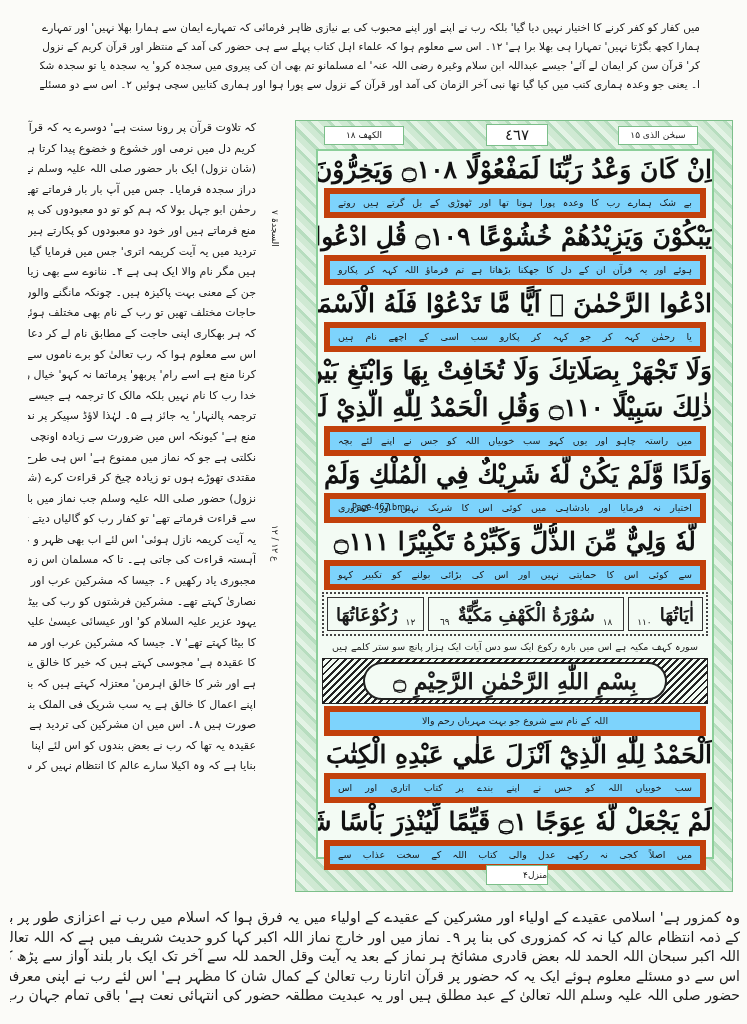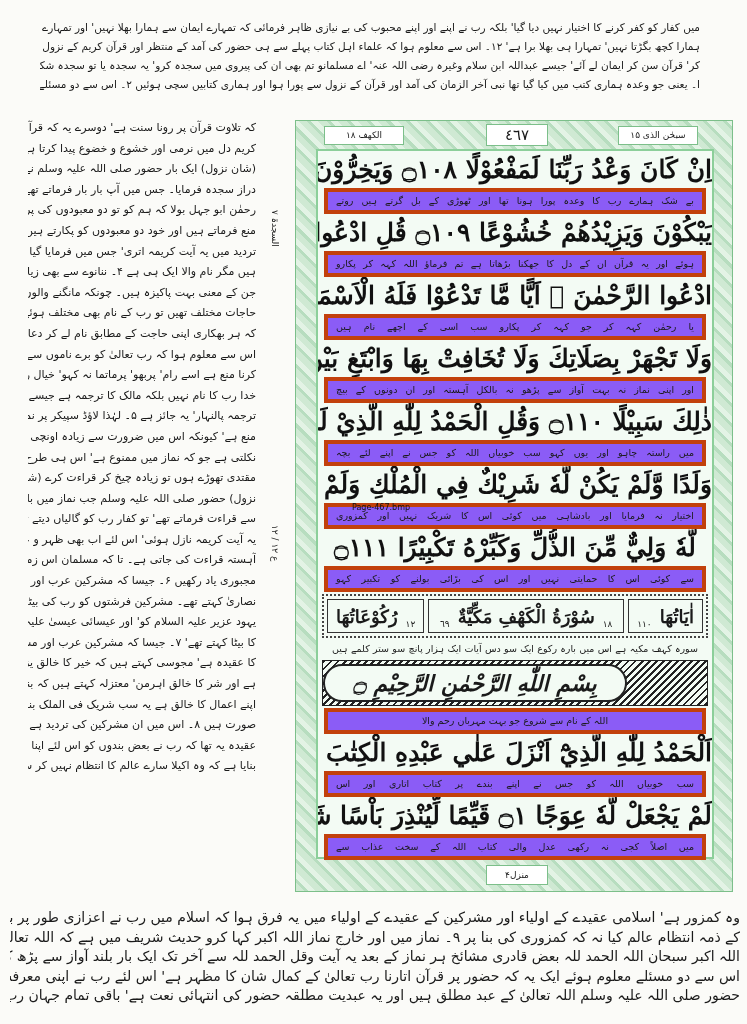--- a/index.html
+++ b/index.html
@@ -13,28 +13,28 @@
   .bottom-commentary .line{font-size:14px;line-height:19.5px;height:19.5px;white-space:nowrap;overflow:hidden;}
   .margin-note{position:absolute;font-size:9px;writing-mode:vertical-rl;color:#222;font-family:"DejaVu Sans",sans-serif;}
   
   .frame{position:absolute;left:295px;top:120px;width:438px;height:772px;background:
       repeating-linear-gradient(45deg,#cfe9d3 0 6px,#b7ddbf 6px 9px,#e3f3e5 9px 14px);
       border:1px solid #7cbf8a;box-sizing:border-box;}
   .frame-inner{position:absolute;left:20px;top:28px;right:18px;bottom:32px;background:#f3fbf4;border:2px solid #8ccf9a;box-sizing:border-box;}
   .hdr-box{position:absolute;top:5px;height:17px;background:#fff;border:1px solid #7cbf8a;font-size:9px;line-height:17px;text-align:center;direction:rtl;}
   .hdr-page{position:absolute;top:3px;left:190px;width:60px;height:20px;background:#fff;border:1px solid #7cbf8a;font-size:15px;font-weight:normal;line-height:20px;text-align:center;}
   .arabic{direction:rtl;text-align:center;font-family:"DejaVu Serif",serif;font-weight:bold;font-size:25px;height:37px;line-height:37px;white-space:nowrap;overflow:hidden;color:#111;}
-  .trans{direction:rtl;text-align:justify;text-align-last:justify;background:#8b5cf6;border:4px solid #c2410c;margin:0 6px;height:18px;line-height:18px;font-size:9.5px;padding:0 8px;white-space:nowrap;overflow:hidden;}
+  .trans{direction:rtl;text-align:justify;text-align-last:justify;background:#7dd3fc;border:6px solid #c2410c;margin:0 6px;height:18px;line-height:18px;font-size:9.5px;padding:0 8px;white-space:nowrap;overflow:hidden;}
   .surah-band{margin:2px 4px;height:44px;border:2px dotted #444;background:#f4fbf4;display:flex;direction:rtl;align-items:center;justify-content:space-between;padding:0 3px;box-sizing:border-box;}
   .surah-box{background:#f3fbf4;border:1px solid #333;height:32px;display:flex;align-items:center;justify-content:center;font-family:"DejaVu Serif",serif;font-weight:bold;font-size:18px;gap:8px;padding:0 8px;}
   .surah-box .num{font-size:9px;font-weight:normal;font-family:"DejaVu Sans",sans-serif;margin-top:16px;}
   .bismillah{margin:2px 4px;height:44px;background:
-     repeating-linear-gradient(135deg,#222 0 2px,#f3fbf4 2px 5px);border:1px solid #222;display:flex;align-items:center;font-style:italic;}
+     repeating-linear-gradient(135deg,#222 0 2px,#f3fbf4 2px 5px);border:1px solid #222;display:flex;align-items:center;justify-content:center;}
   .bismillah span{background:#f3fbf4;border:2px solid #222;border-radius:22px;padding:0 28px;font-family:"DejaVu Serif",serif;font-weight:bold;font-size:22px;height:34px;line-height:34px;direction:rtl;}
-  .manzil{position:absolute;bottom:6px;left:190px;width:60px;height:18px;background:#fff;border:1px solid #7cbf8a;font-size:9px;line-height:18px;text-align:center;direction:rtl;}
+  .manzil{position:absolute;bottom:6px;left:190px;width:60px;height:18px;background:#fff;border:1px solid #7cbf8a;font-size:9px;line-height:18px;direction:rtl;}
   .file-label{position:absolute;left:352px;top:503px;font-size:8px;color:#111;font-family:"DejaVu Sans",sans-serif;}
 </style>
 </head>
 <body>
 
 <div class="top-commentary urdu">
   <div class="line">میں کفار کو کفر کرنے کا اختیار نہیں دیا گیا' بلکہ رب نے اپنے اور اپنے محبوب کی بے نیازی ظاہر فرمائی کہ تمہارے ایمان سے ہمارا بھلا نہیں' اور تمہارے کفر سے</div>
   <div class="line">ہمارا کچھ بگڑتا نہیں' تمہارا ہی بھلا برا ہے' ۱۲۔ اس سے معلوم ہوا کہ علماء اہل کتاب پہلے سے ہی حضور کی آمد کے منتظر اور قرآن کریم کے نزول کے معترف تھے اور حضور کو دیکھ</div>
   <div class="line">کر' قرآن سن کر ایمان لے آئے' جیسے عبداللہ ابن سلام وغیرہ رضی اللہ عنہ' اے مسلمانو تم بھی ان کی پیروی میں سجدہ کرو' یہ سجدہ یا تو سجدہ شکر تھا' یا سجدہ عظمت الٰہی۔</div>
   <div class="line">ا۔ یعنی جو وعدہ ہماری کتب میں کیا گیا تھا نبی آخر الزمان کی آمد اور قرآن کے نزول سے پورا ہوا اور ہماری کتابیں سچی ہوئیں ۲۔ اس سے دو مسئلے معلوم ہوئے ایک یہ</div>
@@ -84,21 +84,20 @@
   <div class="hdr-box" style="left:322px;width:78px;">سبحٰن الذی ۱۵</div>
 
   <div class="frame-inner">
     <div class="arabic">اِنْ كَانَ وَعْدُ رَبِّنَا لَمَفْعُوْلًا ۝١٠٨ وَيَخِرُّوْنَ لِلْاَذْقَانِ</div>
     <div class="trans urdu">بے شک ہمارے رب کا وعدہ پورا ہونا تھا اور ٹھوڑی کے بل گرتے ہیں روتے</div>
     <div class="arabic">يَبْكُوْنَ وَيَزِيْدُهُمْ خُشُوْعًا ۝١٠٩ قُلِ ادْعُوا اللّٰهَ اَوِ</div>
     <div class="trans urdu">ہوئے اور یہ قرآن ان کے دل کا جھکنا بڑھاتا ہے تم فرماؤ اللہ کہہ کر پکارو</div>
     <div class="arabic">ادْعُوا الرَّحْمٰنَ ۭ اَيًّا مَّا تَدْعُوْا فَلَهُ الْاَسْمَاۗءُ الْحُسْنٰى</div>
     <div class="trans urdu">یا رحمٰن کہہ کر جو کہہ کر پکارو سب اسی کے اچھے نام ہیں</div>
     <div class="arabic">وَلَا تَجْهَرْ بِصَلَاتِكَ وَلَا تُخَافِتْ بِهَا وَابْتَغِ بَيْنَ</div>
-    <div class="trans urdu">اور اپنی نماز نہ بہت آواز سے پڑھو نہ بالکل آہستہ اور ان دونوں کے بیچ</div>
     <div class="arabic">ذٰلِكَ سَبِيْلًا ۝١١٠ وَقُلِ الْحَمْدُ لِلّٰهِ الَّذِيْ لَمْ يَتَّخِذْ</div>
     <div class="trans urdu">میں راستہ چاہو اور یوں کہو سب خوبیاں اللہ کو جس نے اپنے لئے بچہ</div>
     <div class="arabic">وَلَدًا وَّلَمْ يَكُنْ لَّهٗ شَرِيْكٌ فِي الْمُلْكِ وَلَمْ يَكُنْ</div>
     <div class="trans urdu">اختیار نہ فرمایا اور بادشاہی میں کوئی اس کا شریک نہیں اور کمزوری</div>
     <div class="arabic">لَّهٗ وَلِيٌّ مِّنَ الذُّلِّ وَكَبِّرْهُ تَكْبِيْرًا ۝١١١</div>
     <div class="trans urdu">سے کوئی اس کا حمایتی نہیں اور اس کی بڑائی بولنے کو تکبیر کہو</div>
 
     <div class="surah-band">
       <div class="surah-box">
         <span>اٰيَاتُهَا</span>

